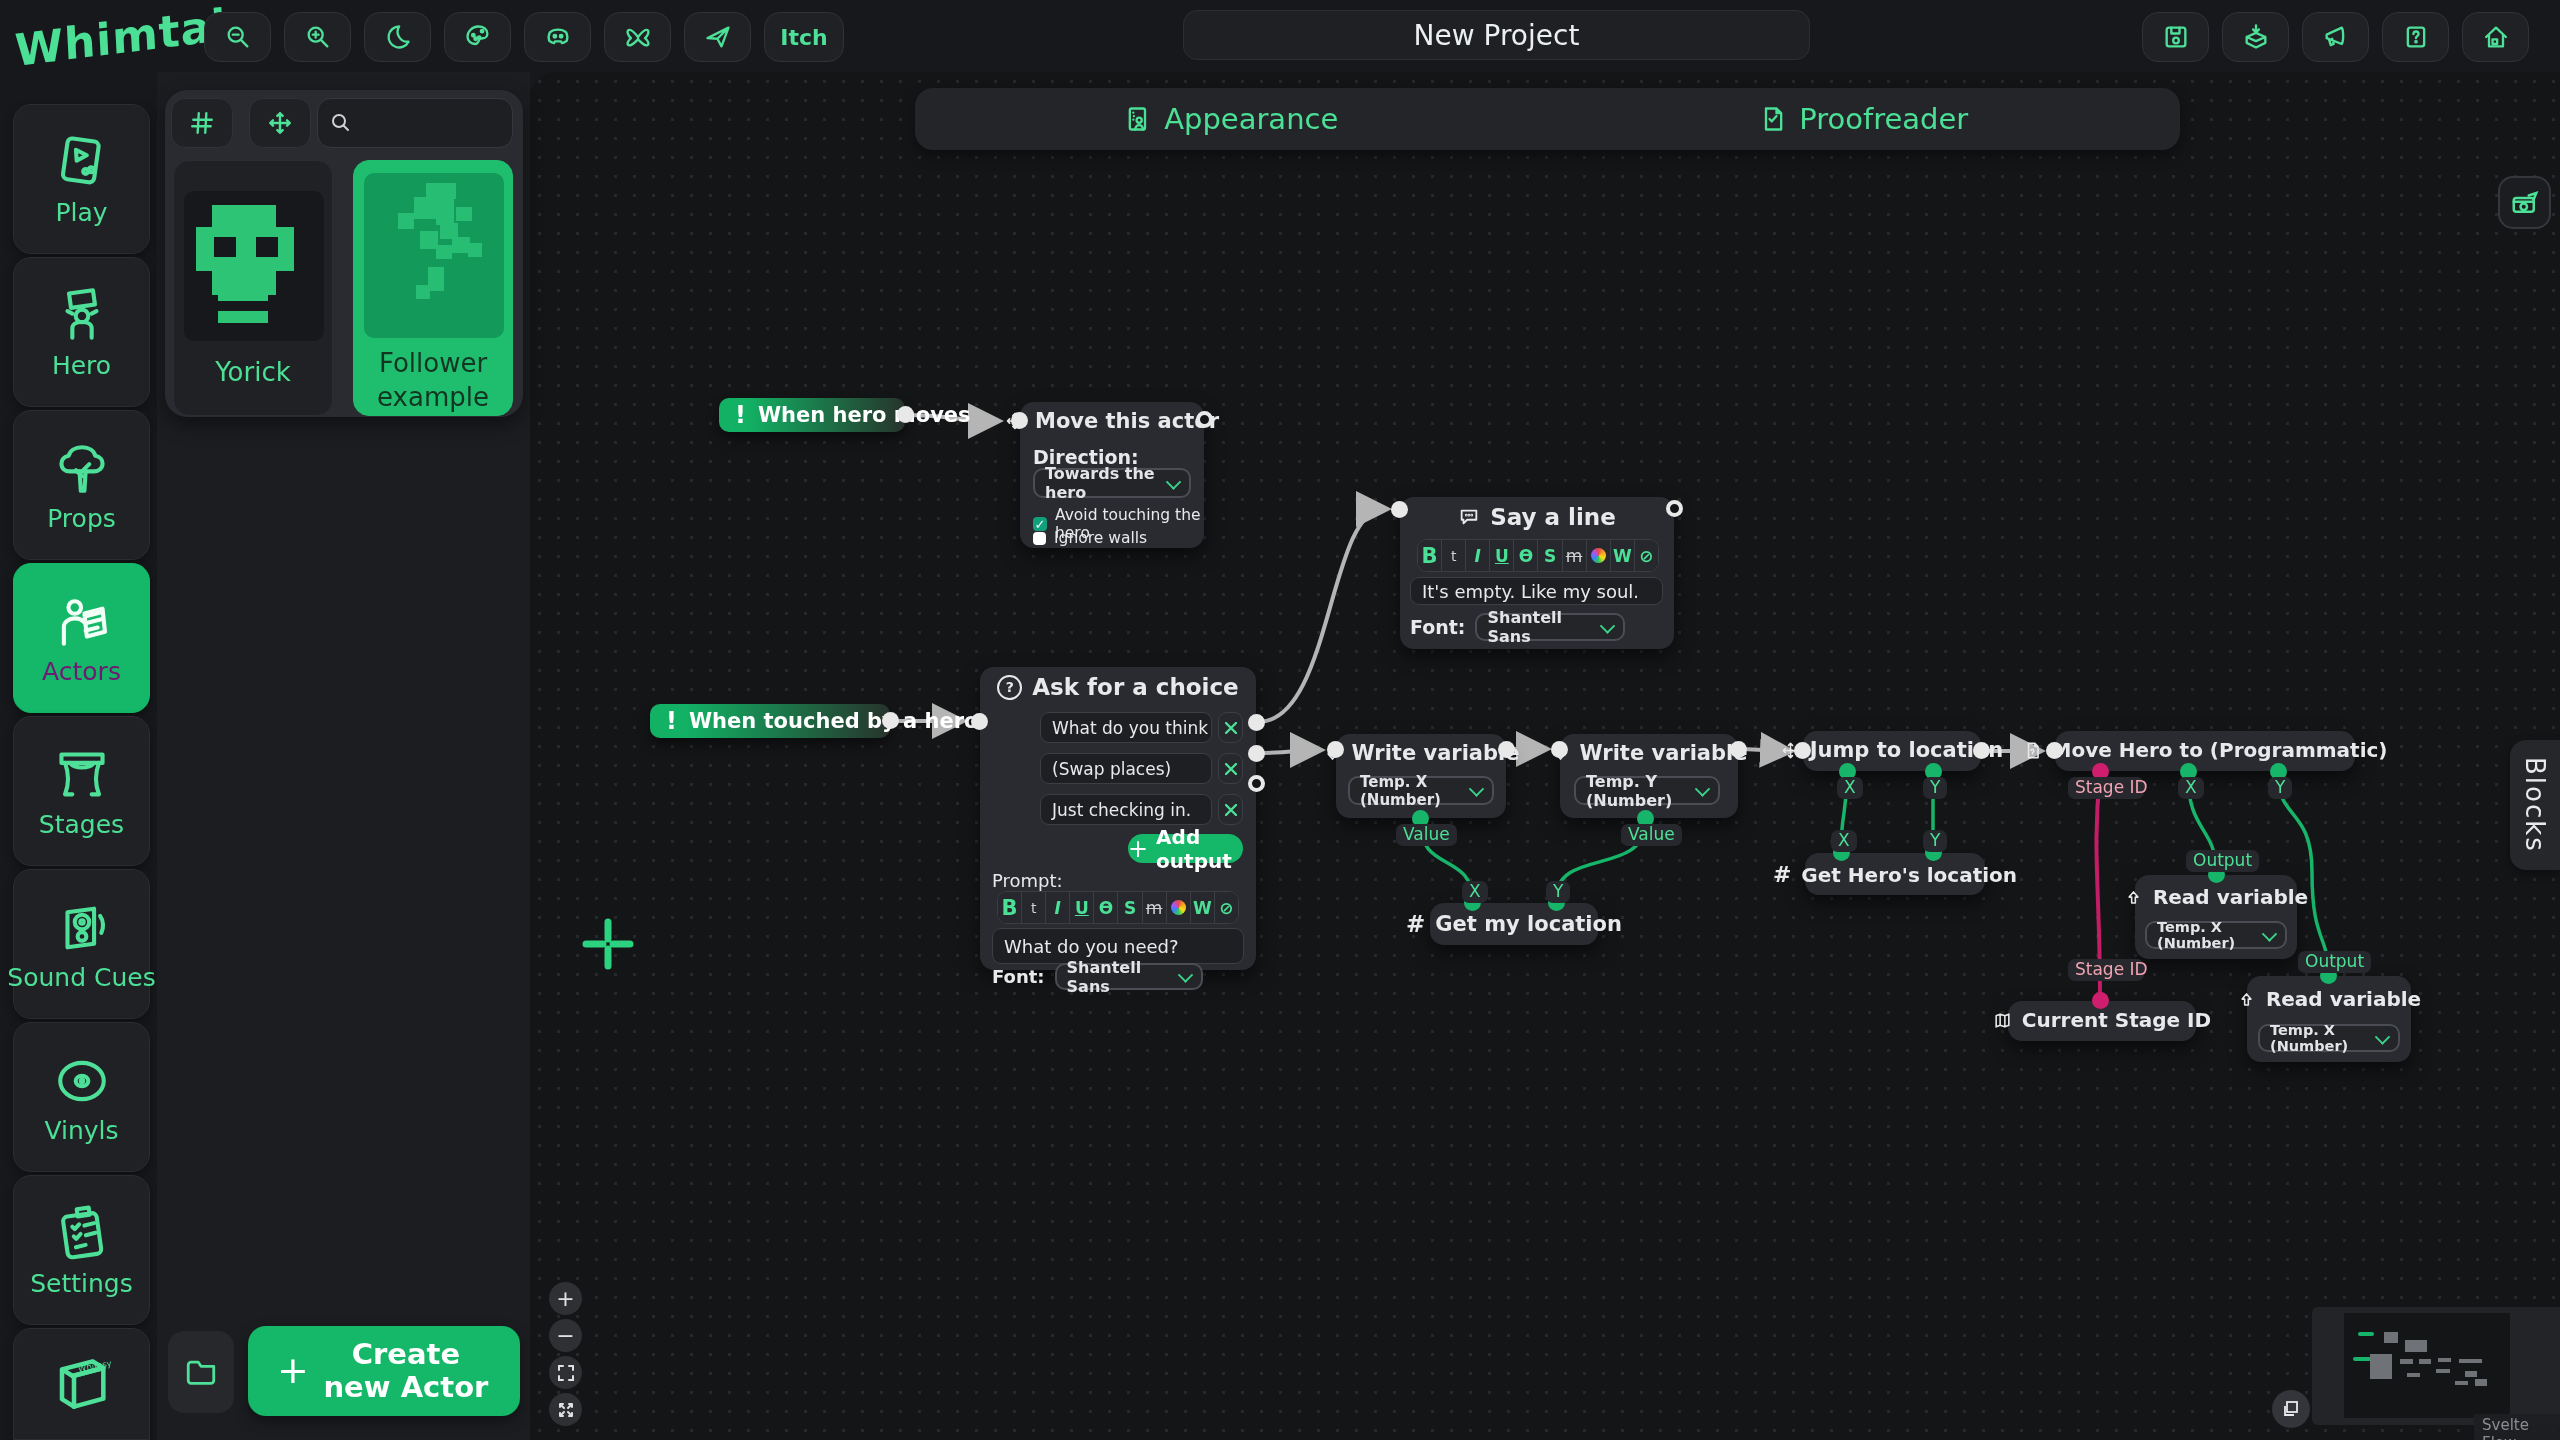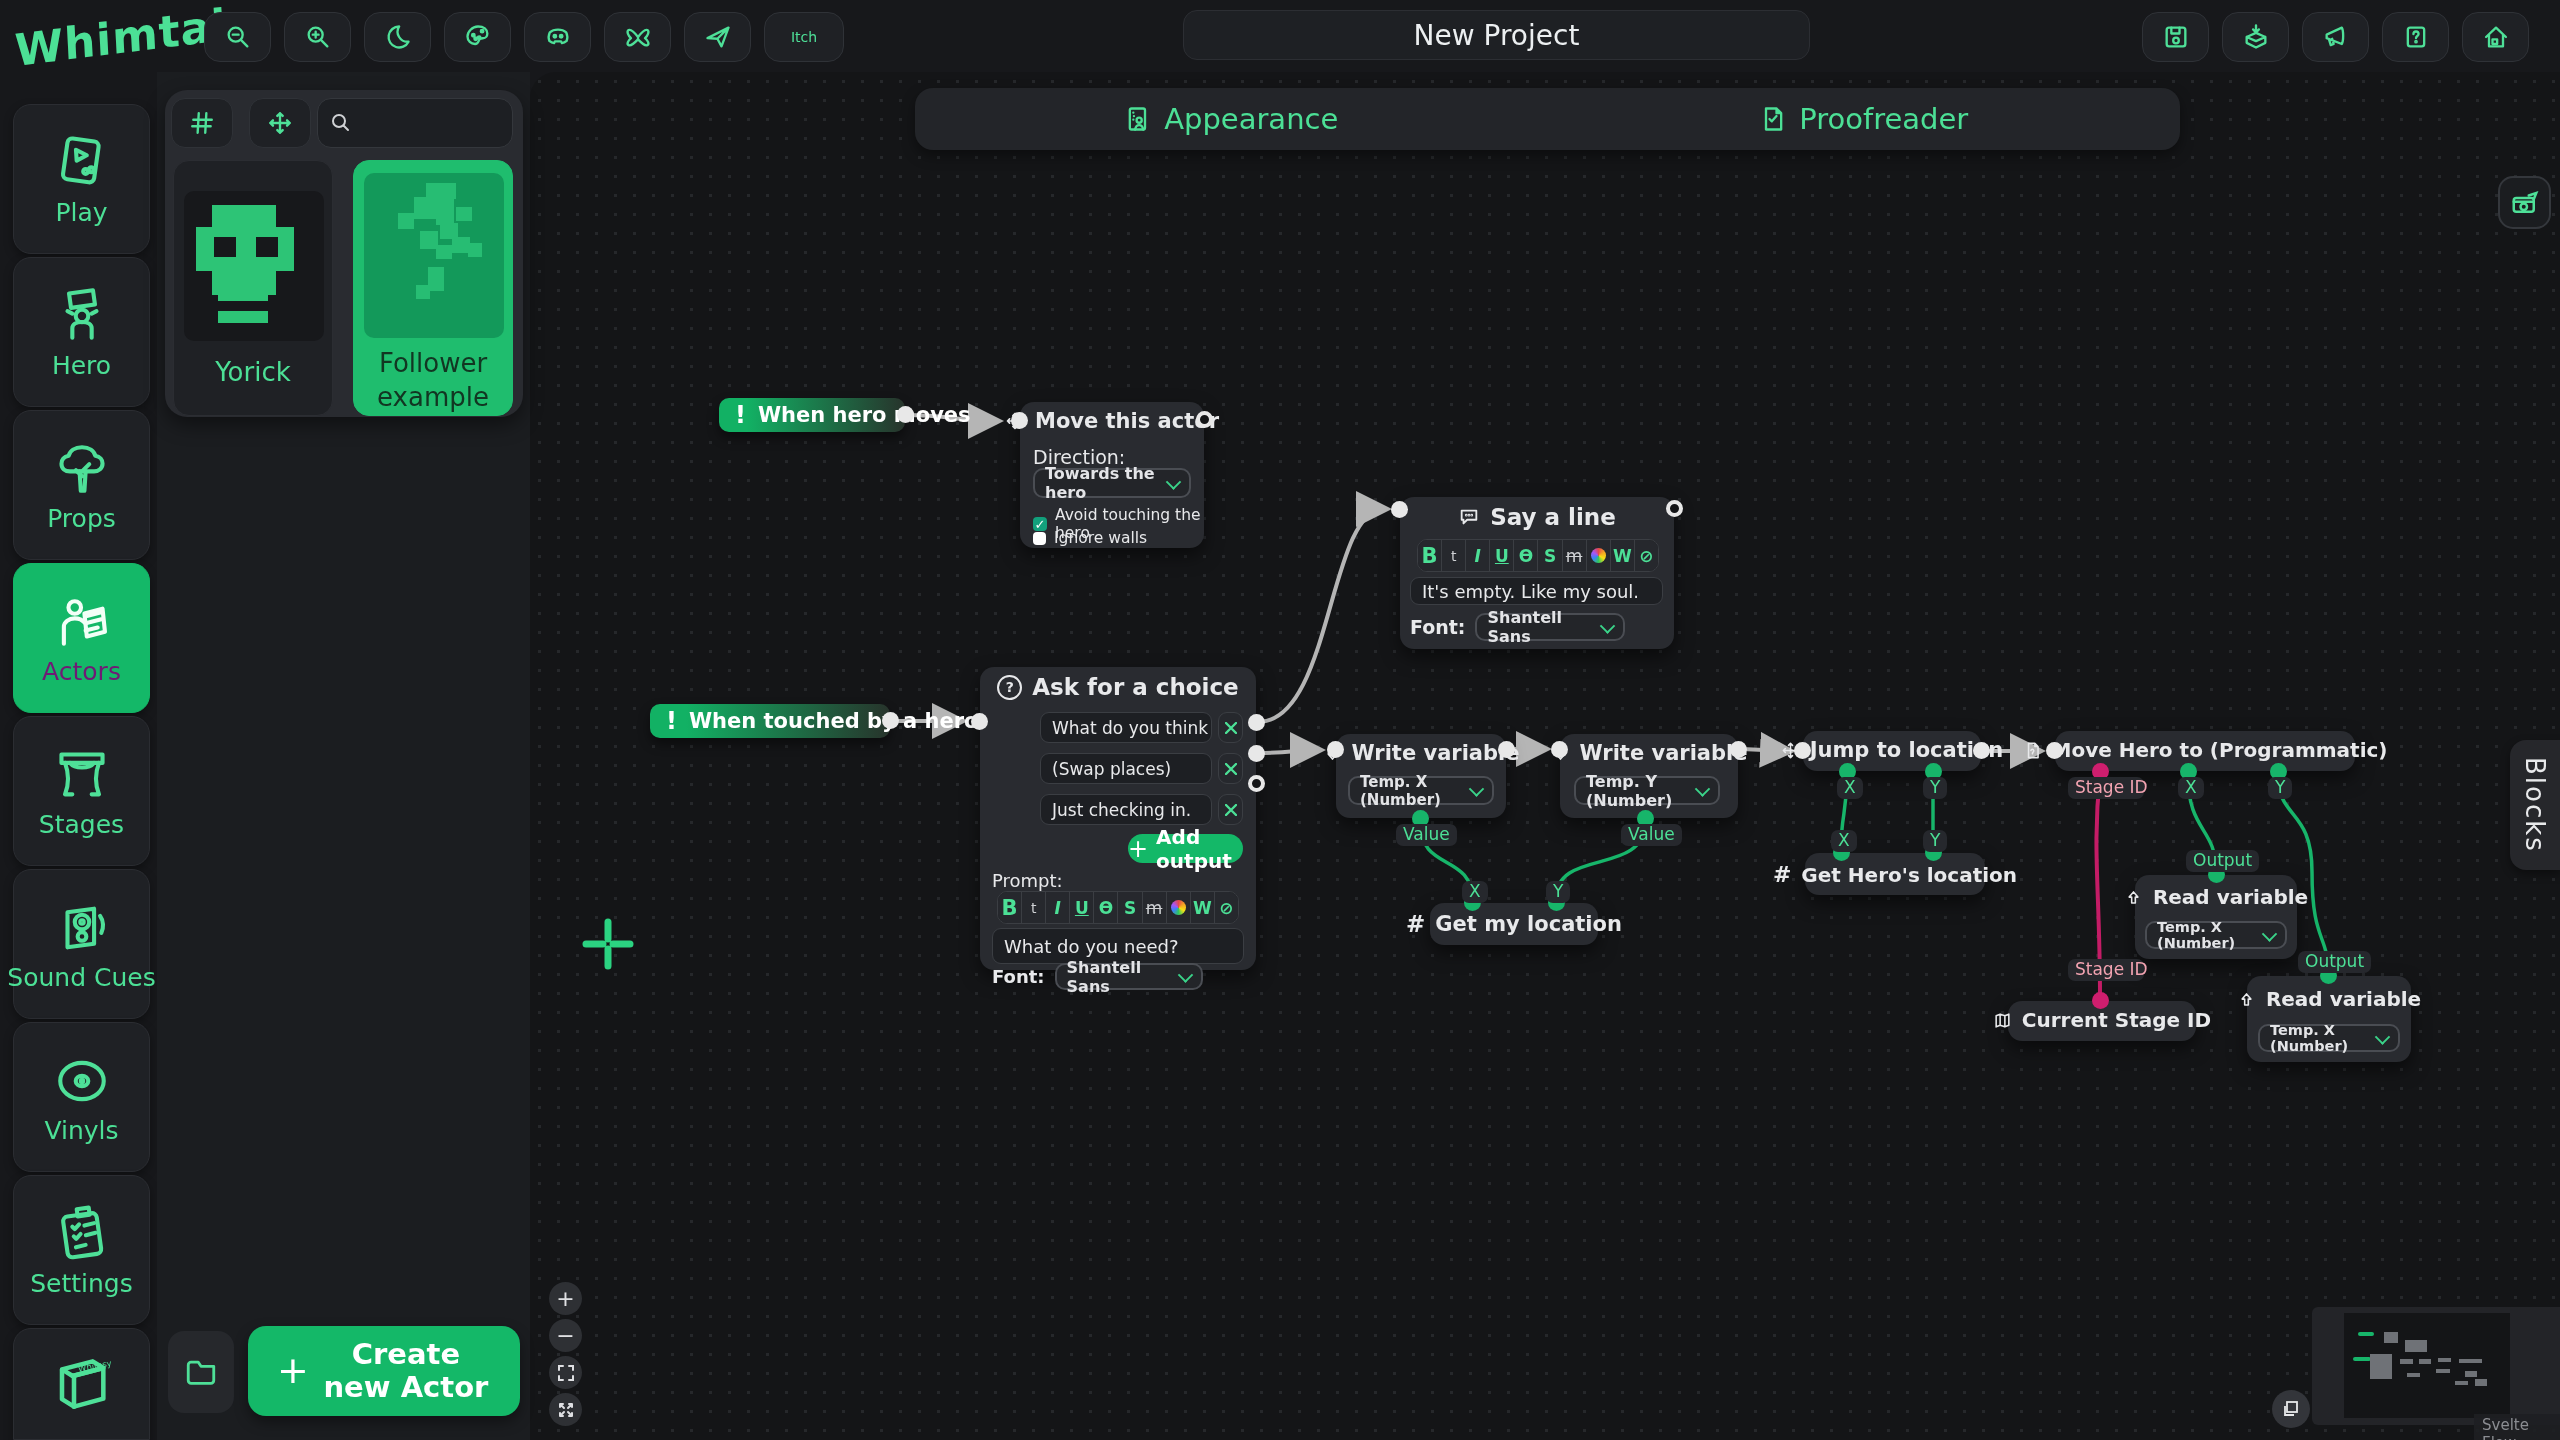--- a/index.html
+++ b/index.html
@@ -161,21 +161,21 @@
     <svg width="28" height="28" viewBox="0 0 24 24">
         <path d="M12 12C9 8 6 5 4 6s-.5 5 2 7c-2.5 2-4 5-2 6s5-2 8-5zm0 0c3-4 6-7 8-6s.5 5-2 7c2.5 2 4 5 2 6s-5-2-8-5z"></path>
       </svg>
     </div>
   <div class="tbtn" style="left:684px">
     <svg width="28" height="28" viewBox="0 0 24 24">
         <path d="M3 13L21 4l-6 16-3.5-6.5L3 13zm8.5.5L21 4"></path>
       </svg>
     </div>
   <div class="tbtn" style="left:764px;width:80px">
-    <span style="font-size:14px;font-weight:normal">Itch</span>
+    <span style="font-size:22px;font-weight:bold">Itch</span>
     </div>
 
   <div class="title-box">New Project</div>
 
   <div class="tbtn" style="left:2142px">
     <svg width="28" height="28" viewBox="0 0 24 24">
         <rect x="4" y="4" width="16" height="16" rx="2"></rect>
         <path d="M8 4v5h7V4"></path>
         <circle cx="12" cy="15" r="2.4"></circle>
       </svg>
@@ -409,21 +409,21 @@
     <span class="handle" style="right:-9px;top:8px"></span>
     </div>
 
   <div class="node" style="left:1020px;top:402px;width:184px;height:146px">
     <div class="ntitle" style="font-size:21px">
       <svg width="20" height="20" viewBox="0 0 24 24">
           <path d="M12 3v18M3 12h18M12 3l-2.5 2.5M12 3l2.5 2.5M12 21l-2.5-2.5M12 21l2.5-2.5M3 12l2.5-2.5M3 12l2.5 2.5M21 12l-2.5-2.5M21 12l-2.5 2.5"></path>
         </svg>
       <span>Move this actor</span>
       </div>
-    <div class="abs" style="left:13px;top:44px;font-size:19px;font-weight:normal">Direction:</div>
+    <div class="abs" style="left:13px;top:44px;font-size:19px;font-weight:bold">Direction:</div>
     <div class="dd" style="position:absolute;left:13px;top:66px;width:158px;height:30px;font-size:16px">
       <span>Towards the hero</span>
         <span class="chev"></span>
       </div>
     <div class="cbrow abs" style="left:13px;top:104px;font-size:15.5px">
       <span class="cb on" style="width:14px;height:14px"></span>
       <span>Avoid touching the hero</span>
       </div>
     <div class="cbrow abs" style="left:13px;top:127px;font-size:15.5px">
       <span class="cb" style="width:13px;height:13px"></span>

